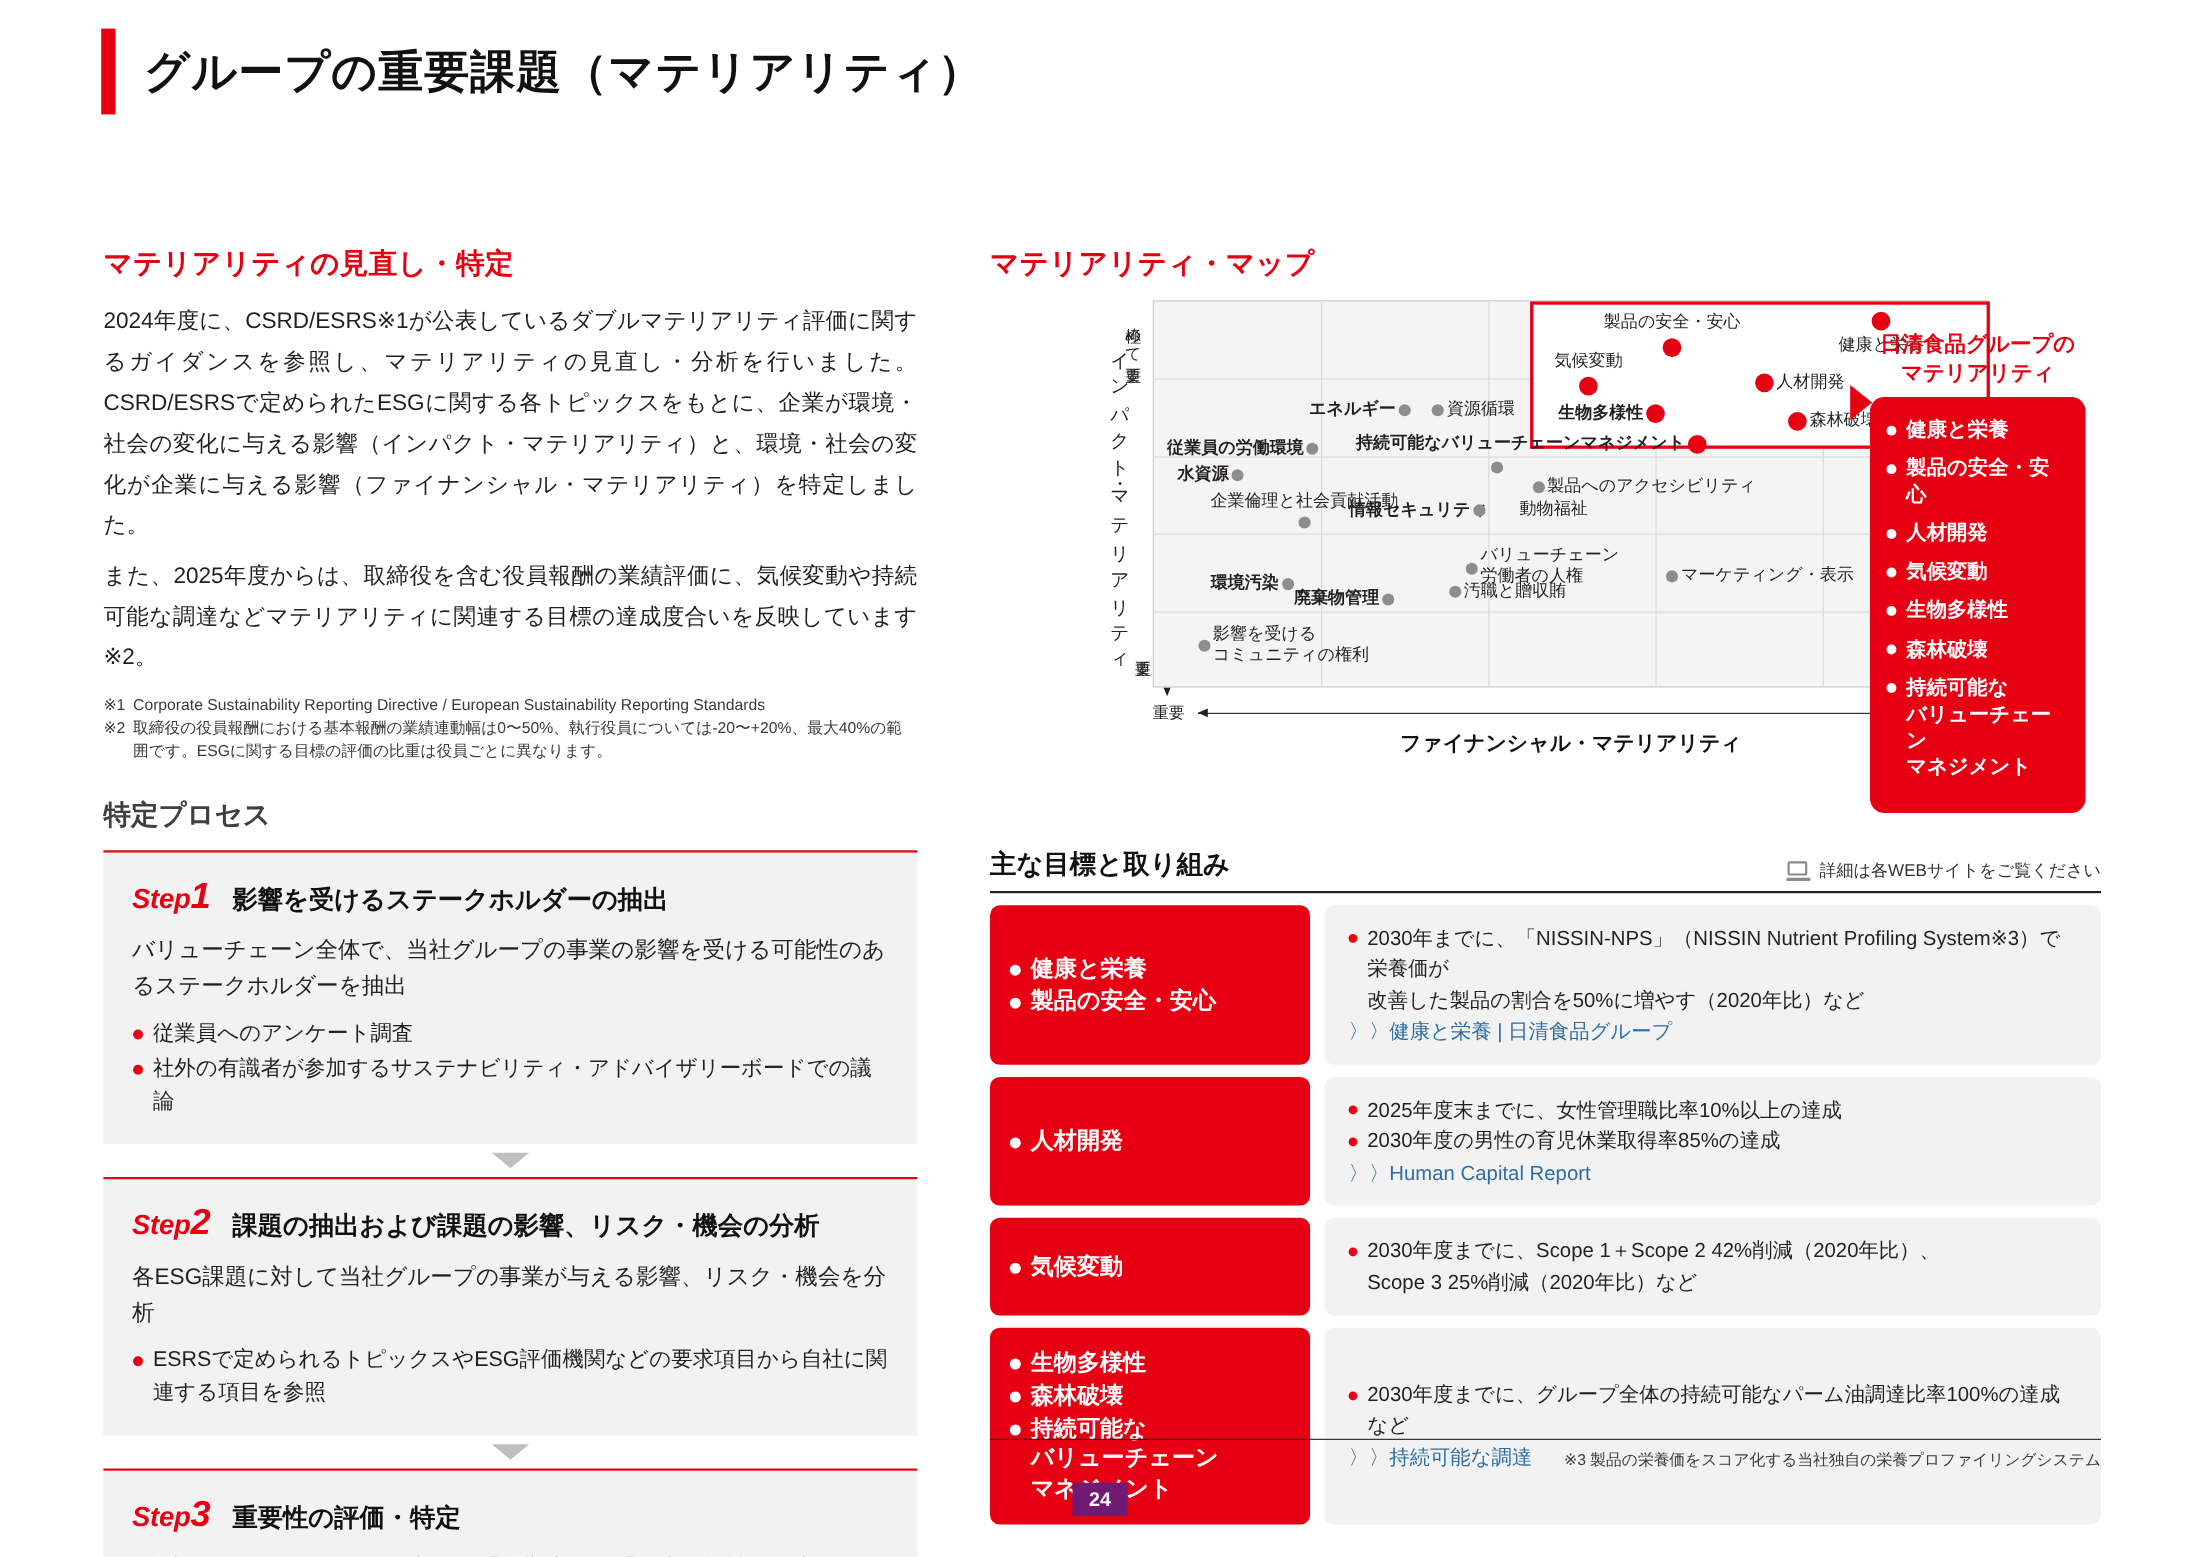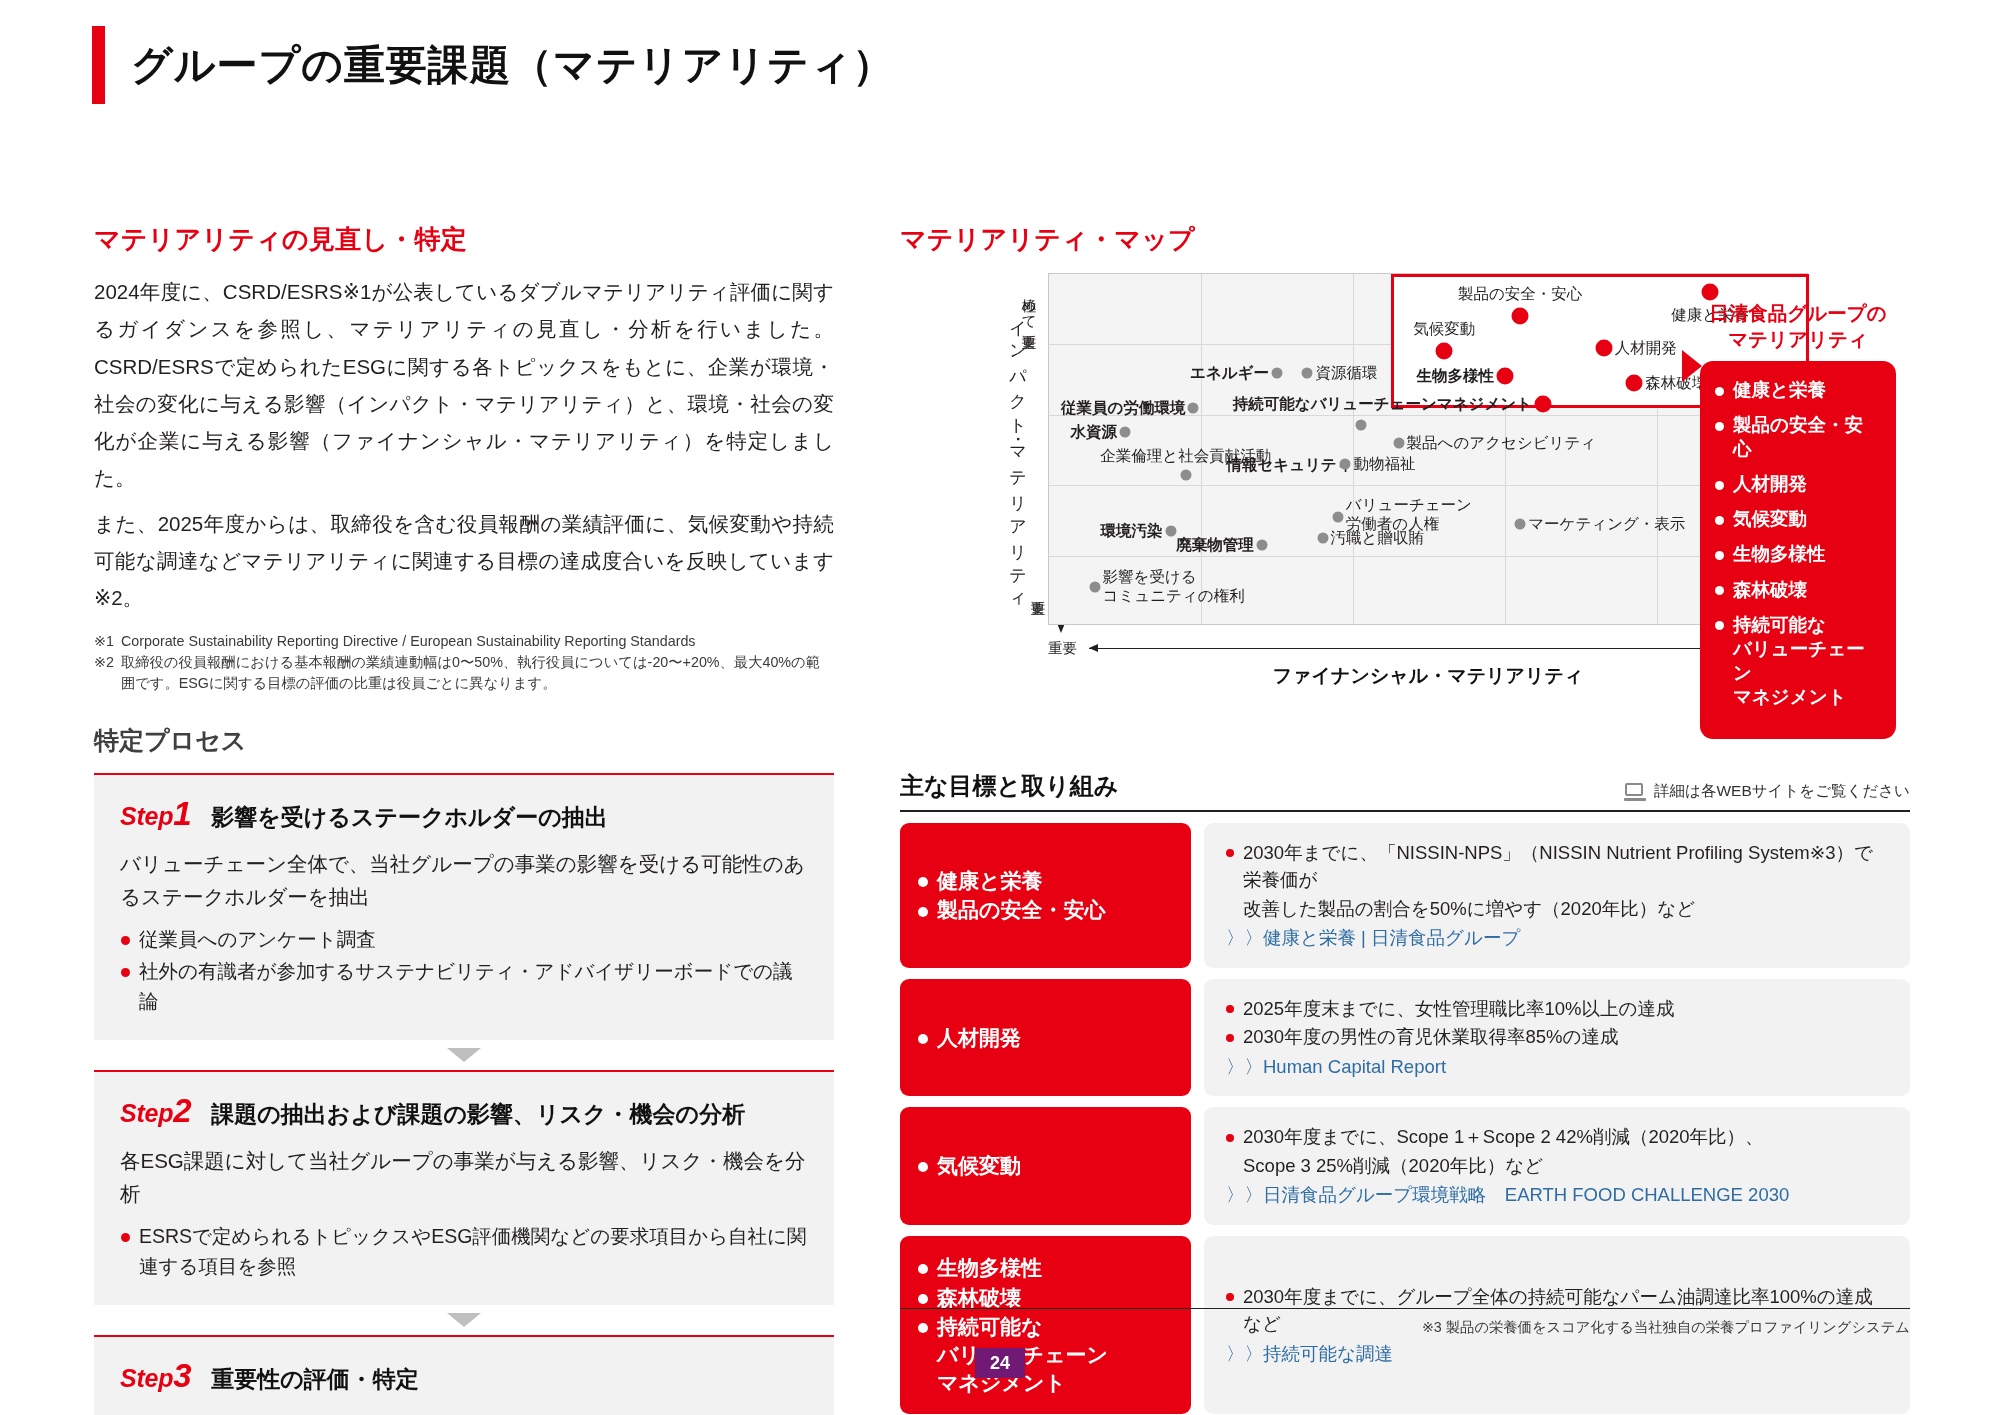--- a/index.html
+++ b/index.html
@@ -216,21 +216,21 @@
         <div class="lbl l" style="left: 136.4px; top: 133.76px;">従業員の労働環境</div>
         <div class="dot g" style="left: 311.6px; top: 151.36px;"></div>
         <div class="lbl l" style="left: 303.6px; top: 151.36px; margin-top: 40px;">情報セキュリティ</div>
         <div class="dot g" style="left: 76px; top: 158.4px;"></div>
         <div class="lbl l" style="left: 68px; top: 158.4px;">水資源</div>
         <div class="dot g" style="left: 349.6px; top: 168.96px;"></div>
         <div class="lbl rr" style="left: 357.6px; top: 168.96px;">製品へのアクセシビリティ</div>
         <div class="dot g" style="left: 136.8px; top: 200.64px;"></div>
         <div class="lbl" style="left: 136.8px; top: 181.64px;">企業倫理と社会貢献活動</div>
         <div class="dot g" style="left: 296.4px; top: 190.08px;"></div>
-        <div class="lbl rr" style="left: 304.4px; top: 190.08px;">動物福祉</div>
+        <div class="lbl rr" style="left: 304.4px; top: 190.08px; padding-left: 28px;">動物福祉</div>
         <div class="dot g" style="left: 288.8px; top: 242.88px;"></div>
         <div class="lbl rr" style="left: 296.8px; top: 240.88px;">バリューチェーン<br>労働者の人権</div>
         <div class="dot g" style="left: 471.2px; top: 249.92px;"></div>
         <div class="lbl rr" style="left: 479.2px; top: 249.92px;">マーケティング・表示</div>
         <div class="dot g" style="left: 121.6px; top: 256.96px;"></div>
         <div class="lbl l" style="left: 113.6px; top: 256.96px;">環境汚染</div>
         <div class="dot g" style="left: 212.8px; top: 271.04px;"></div>
         <div class="lbl l" style="left: 204.8px; top: 271.04px;">廃棄物管理</div>
         <div class="dot g" style="left: 273.6px; top: 264px;"></div>
         <div class="lbl rr" style="left: 281.6px; top: 264px;">汚職と贈収賄</div>
@@ -310,21 +310,20 @@
         <div class="gkey">
           <ul>
             <li>気候変動</li>
           </ul>
         </div>
         <div class="gval">
           <ul>
             <li>2030年度までに、Scope 1＋Scope 2  42%削減（2020年比）、</li>
             <li class="cont">Scope 3  25%削減（2020年比）など</li>
           </ul>
-          <div class="glink">〉〉日清食品グループ環境戦略　EARTH FOOD CHALLENGE 2030</div>
         </div>
       </div>
       <div class="grow">
         <div class="gkey">
           <ul>
             <li>生物多様性</li>
             <li>森林破壊</li>
             <li>持続可能な<span class="sub">バリューチェーン</span><span class="sub">マネジメント</span></li>
           </ul>
         </div>

